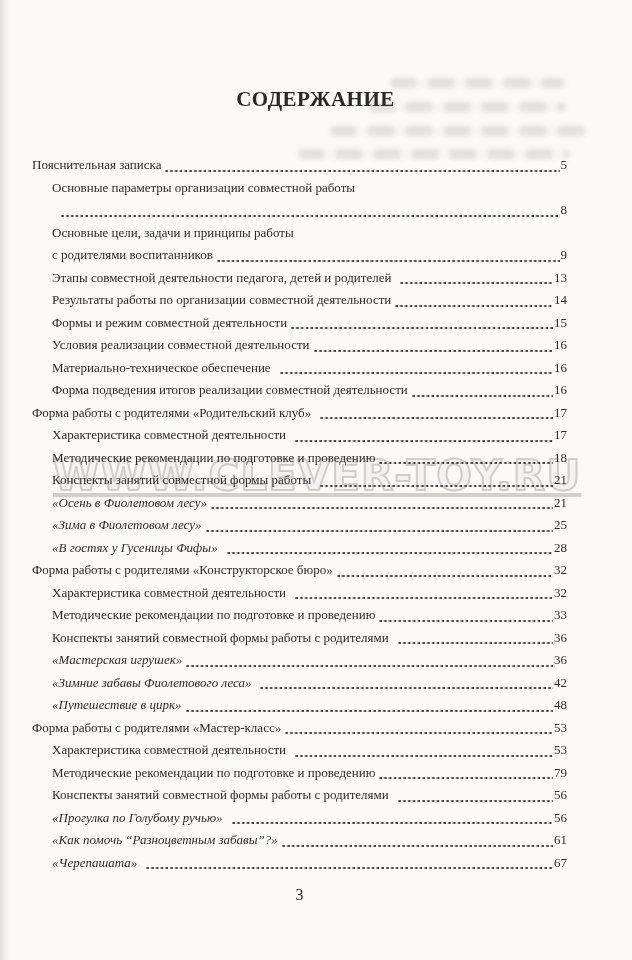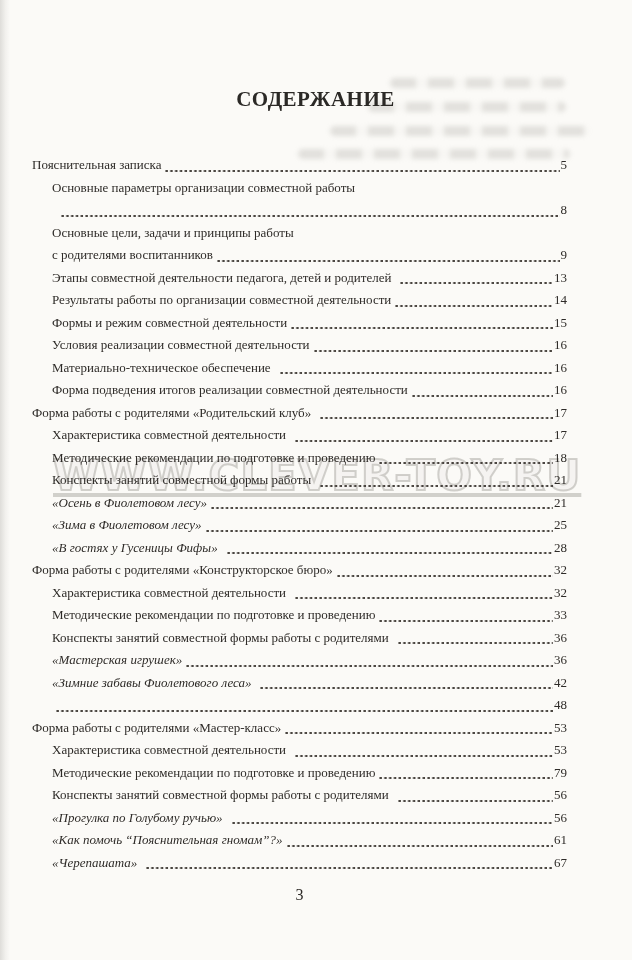--- a/index.html
+++ b/index.html
@@ -212,20 +212,21 @@
     <span class="pg">36</span>
   </div>
 
   <div class="row l1 it gap">
     <span class="t">«Зимние забавы Фиолетового леса»</span>
     <span class="dots"></span>
     <span class="pg">42</span>
   </div>
 
   <div class="row l1 it">
+    <span class="t">«Путешествие в цирк»</span>
     <span class="dots"></span>
     <span class="pg">48</span>
   </div>
 
   <div class="row">
     <span class="t">Форма работы с родителями «Мастер-класс»</span>
     <span class="dots"></span>
     <span class="pg">53</span>
   </div>
 
@@ -247,21 +248,21 @@
     <span class="pg">56</span>
   </div>
 
   <div class="row l1 it gap">
     <span class="t">«Прогулка по Голубому ручью»</span>
     <span class="dots"></span>
     <span class="pg">56</span>
   </div>
 
   <div class="row l1 it">
-    <span class="t">«Как помочь “Пояснительная гномам”?»</span>
+    <span class="t">«Как помочь “Разноцветным забавы”?»</span>
     <span class="dots"></span>
     <span class="pg">61</span>
   </div>
 
   <div class="row l1 it gap">
     <span class="t">«Черепашата»</span>
     <span class="dots"></span>
     <span class="pg">67</span>
   </div>
 </div>

